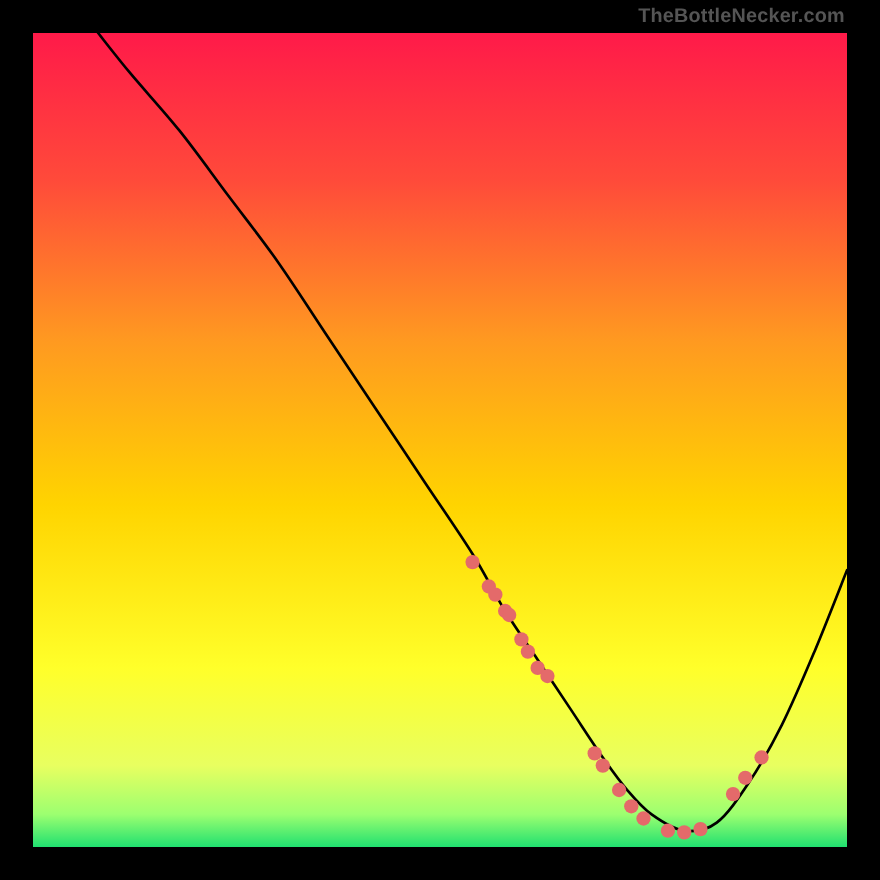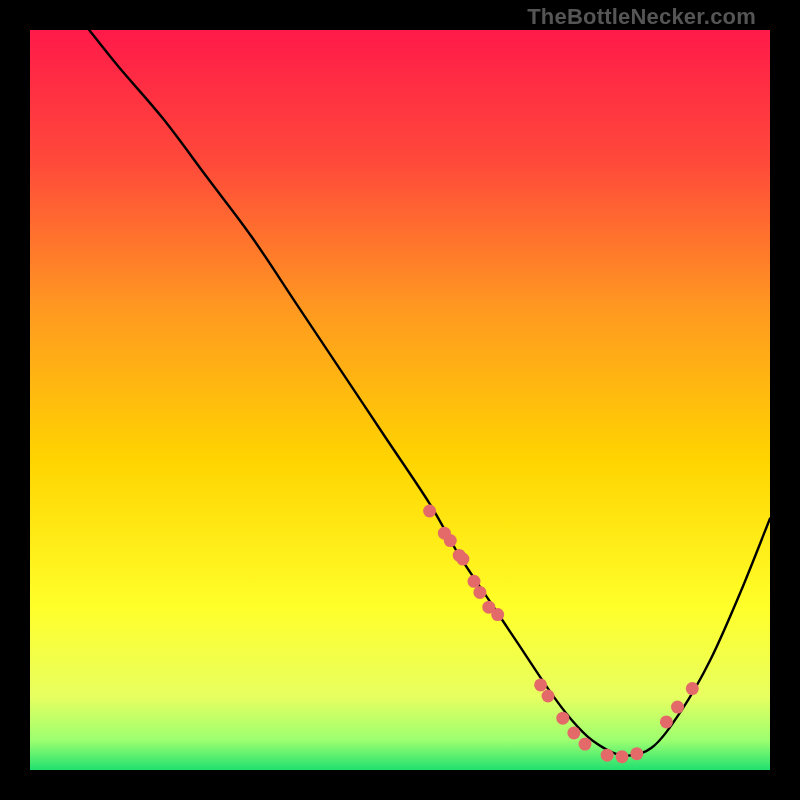--- a/index.html
+++ b/index.html
@@ -21,23 +21,23 @@
     position: absolute;
     left: 30px;
     top: 30px;
     width: 740px;
     height: 740px;
     overflow: hidden;
   }
   .watermark {
     position: absolute;
     top: 4px;
-    right: 44px;
+    right: 32px;
     color: #555;
-    font-size: 22px;
+    font-size: 18px;
     font-weight: 600;
     letter-spacing: 0.2px;
     user-select: none;
   }
 </style>
 </head>
 <body>
 
 <div class="frame">
   <div class="watermark">TheBottleNecker.com</div>

